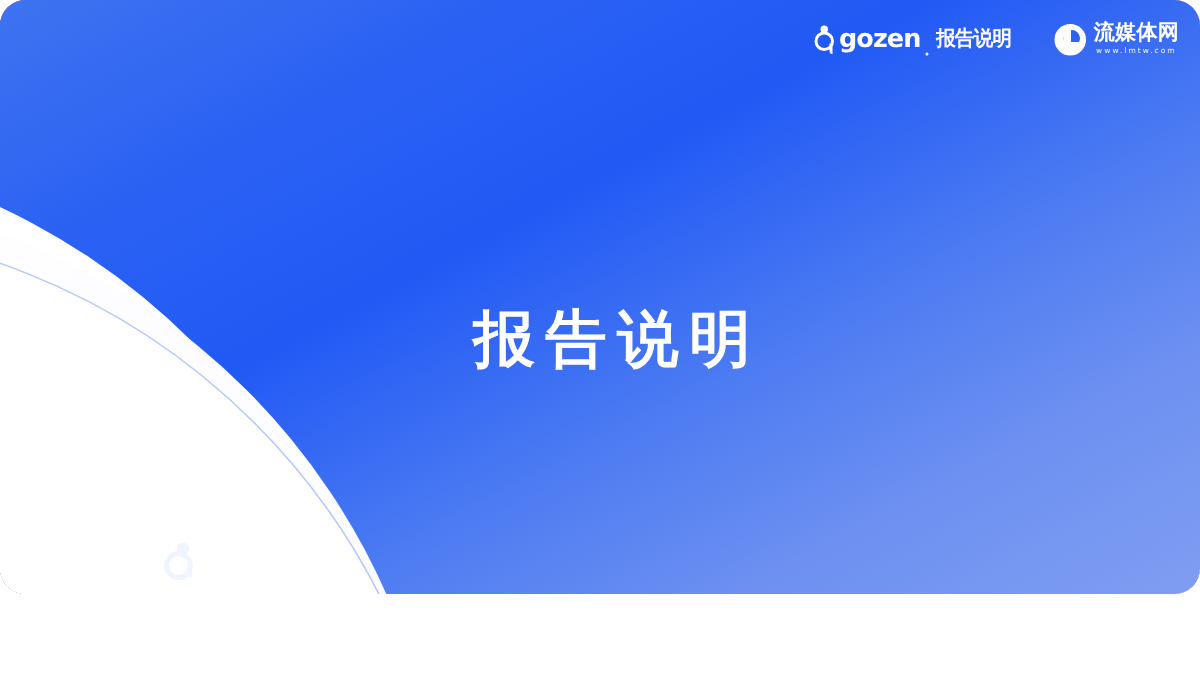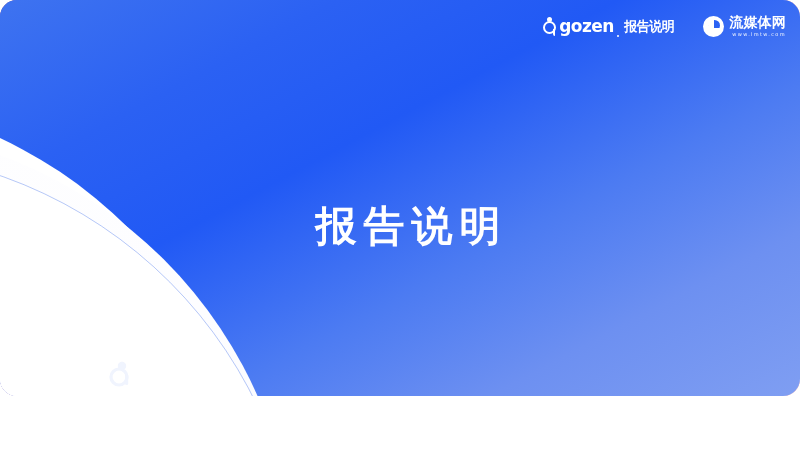--- a/index.html
+++ b/index.html
@@ -212,21 +212,21 @@
     position: absolute;
     left: 6px;
     top: 12.5px;
     width: 11px;
     height: 4.5px;
     background: #ffffff;
   }
   .lmtw-text {
     display: flex;
     flex-direction: column;
-    align-items: flex-end;
+    align-items: center;
     line-height: 1;
   }
   .lmtw-cn {
     font-family: "DejaVu Sans", sans-serif;
     font-size: 14px;
     font-weight: bold;
     color: #ffffff;
     letter-spacing: 0.2px;
     line-height: 1.05;
   }

